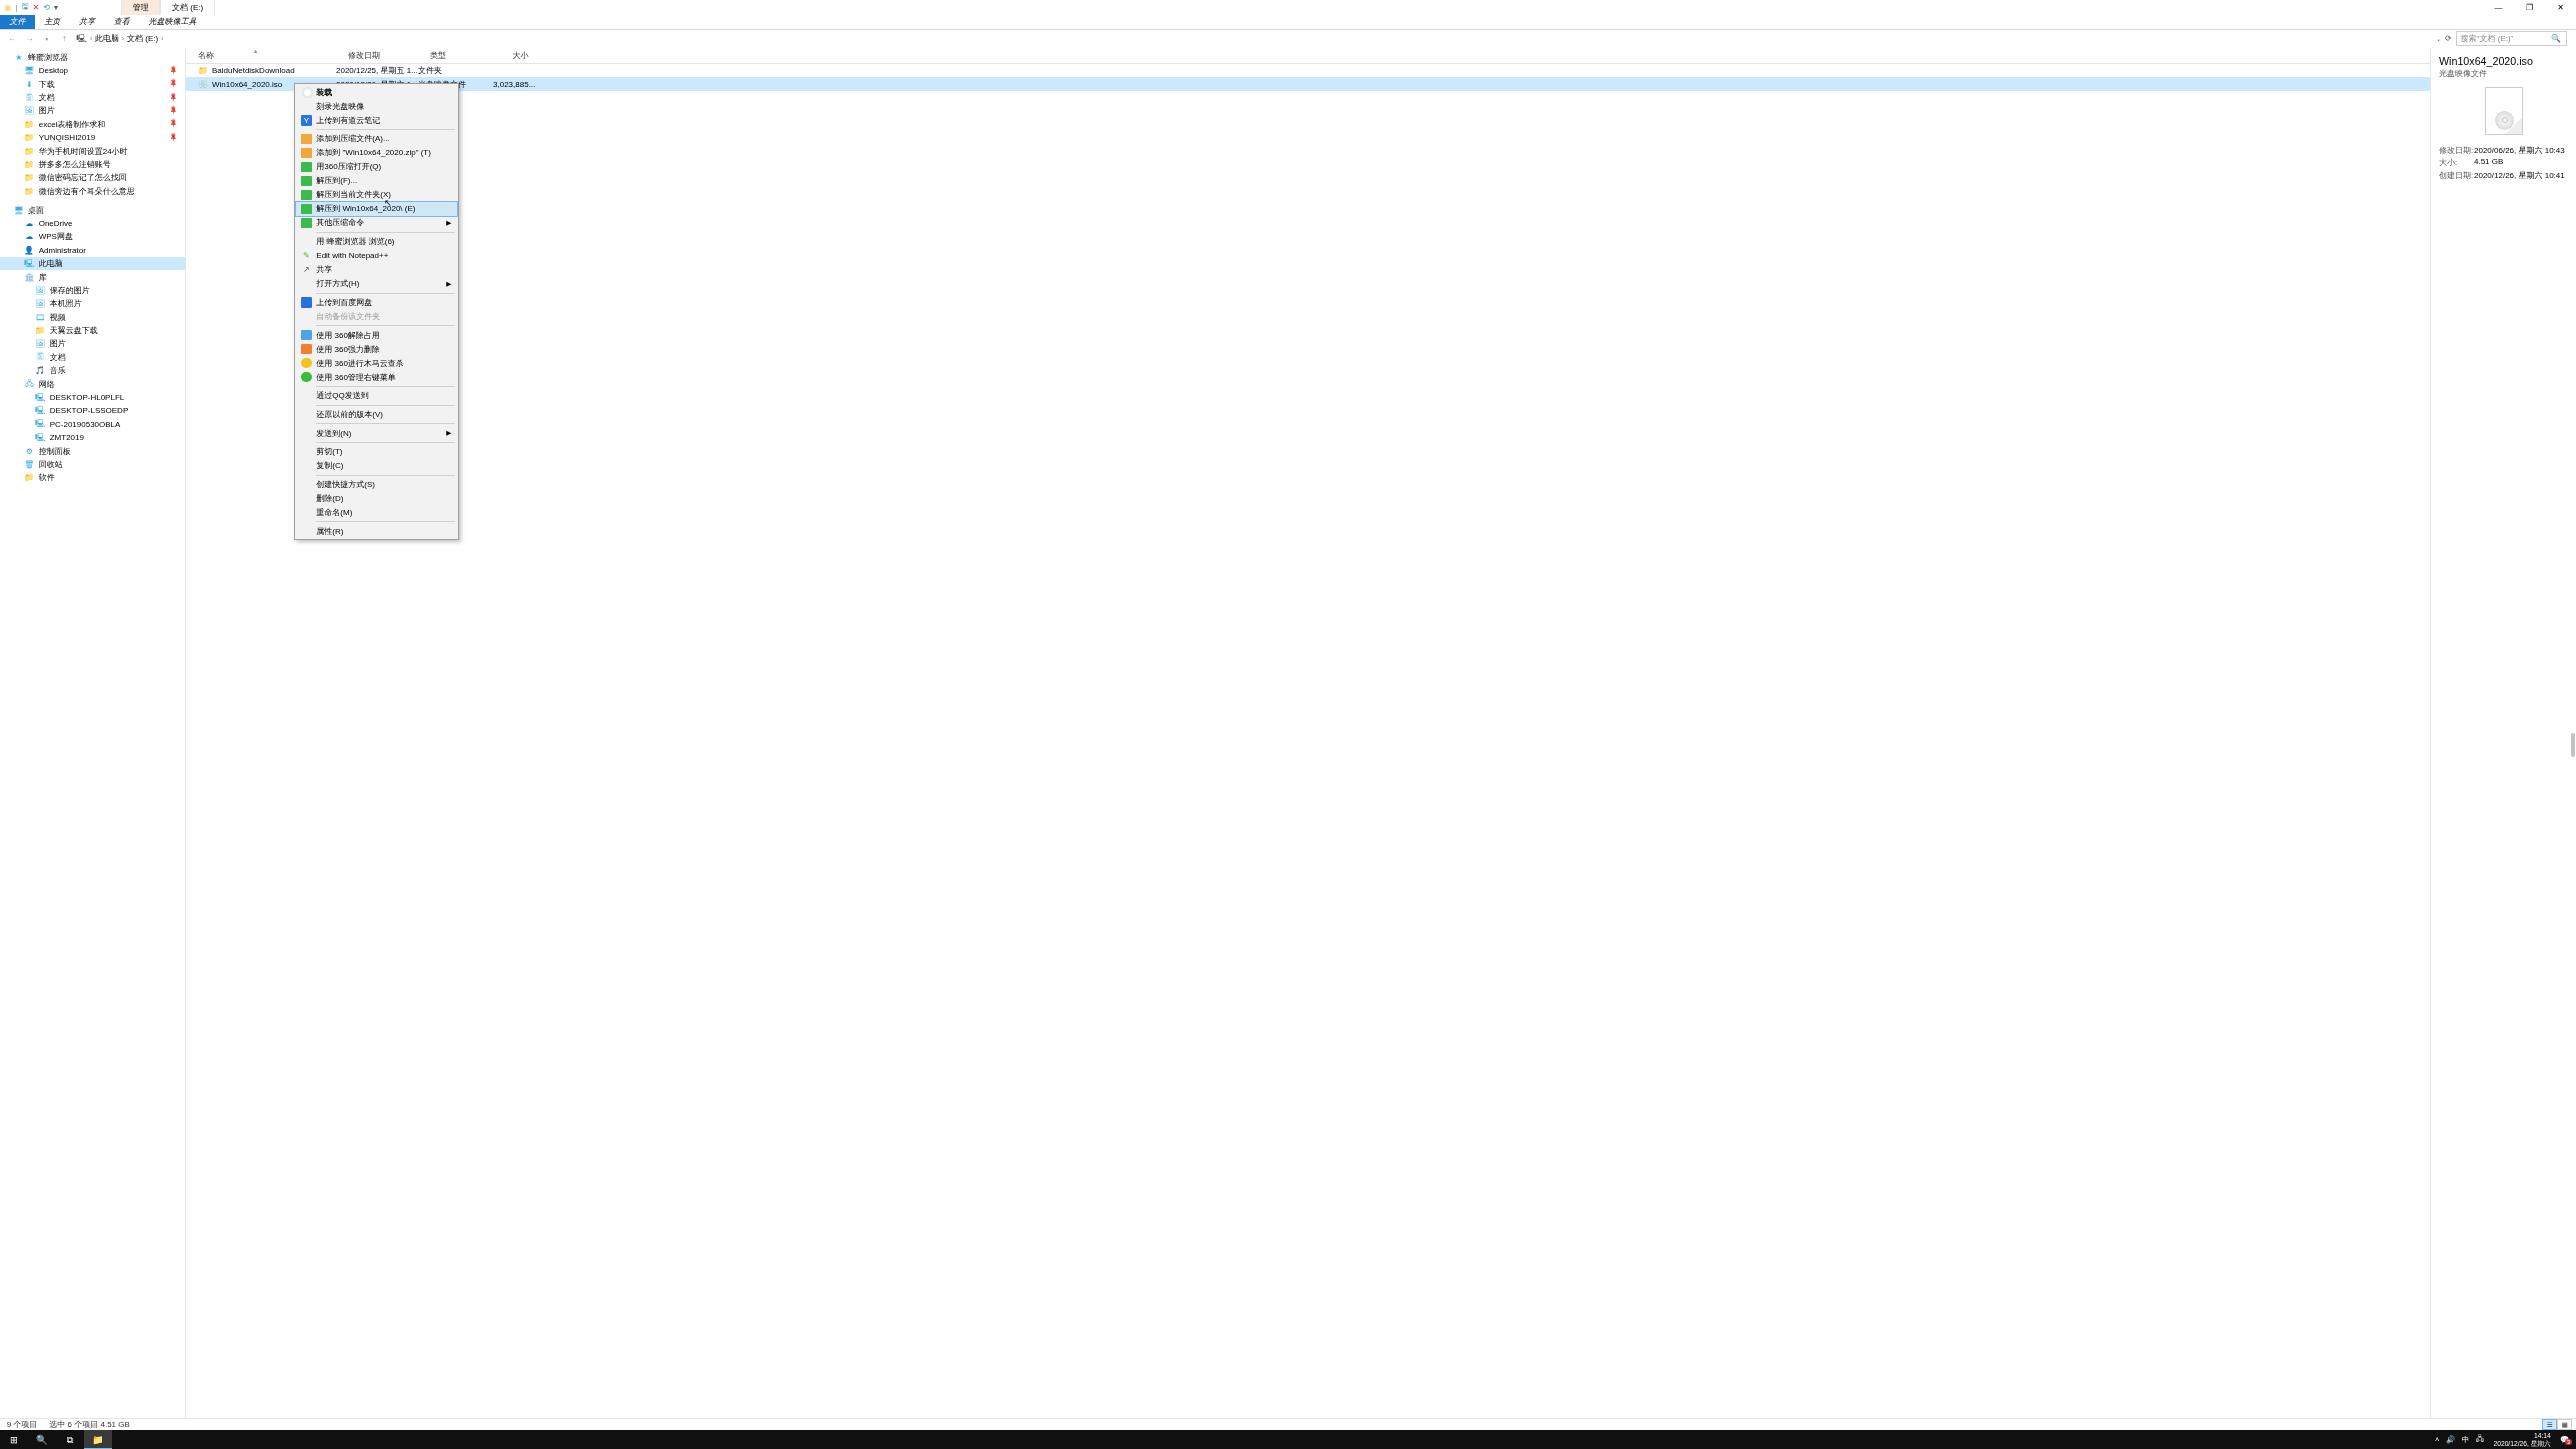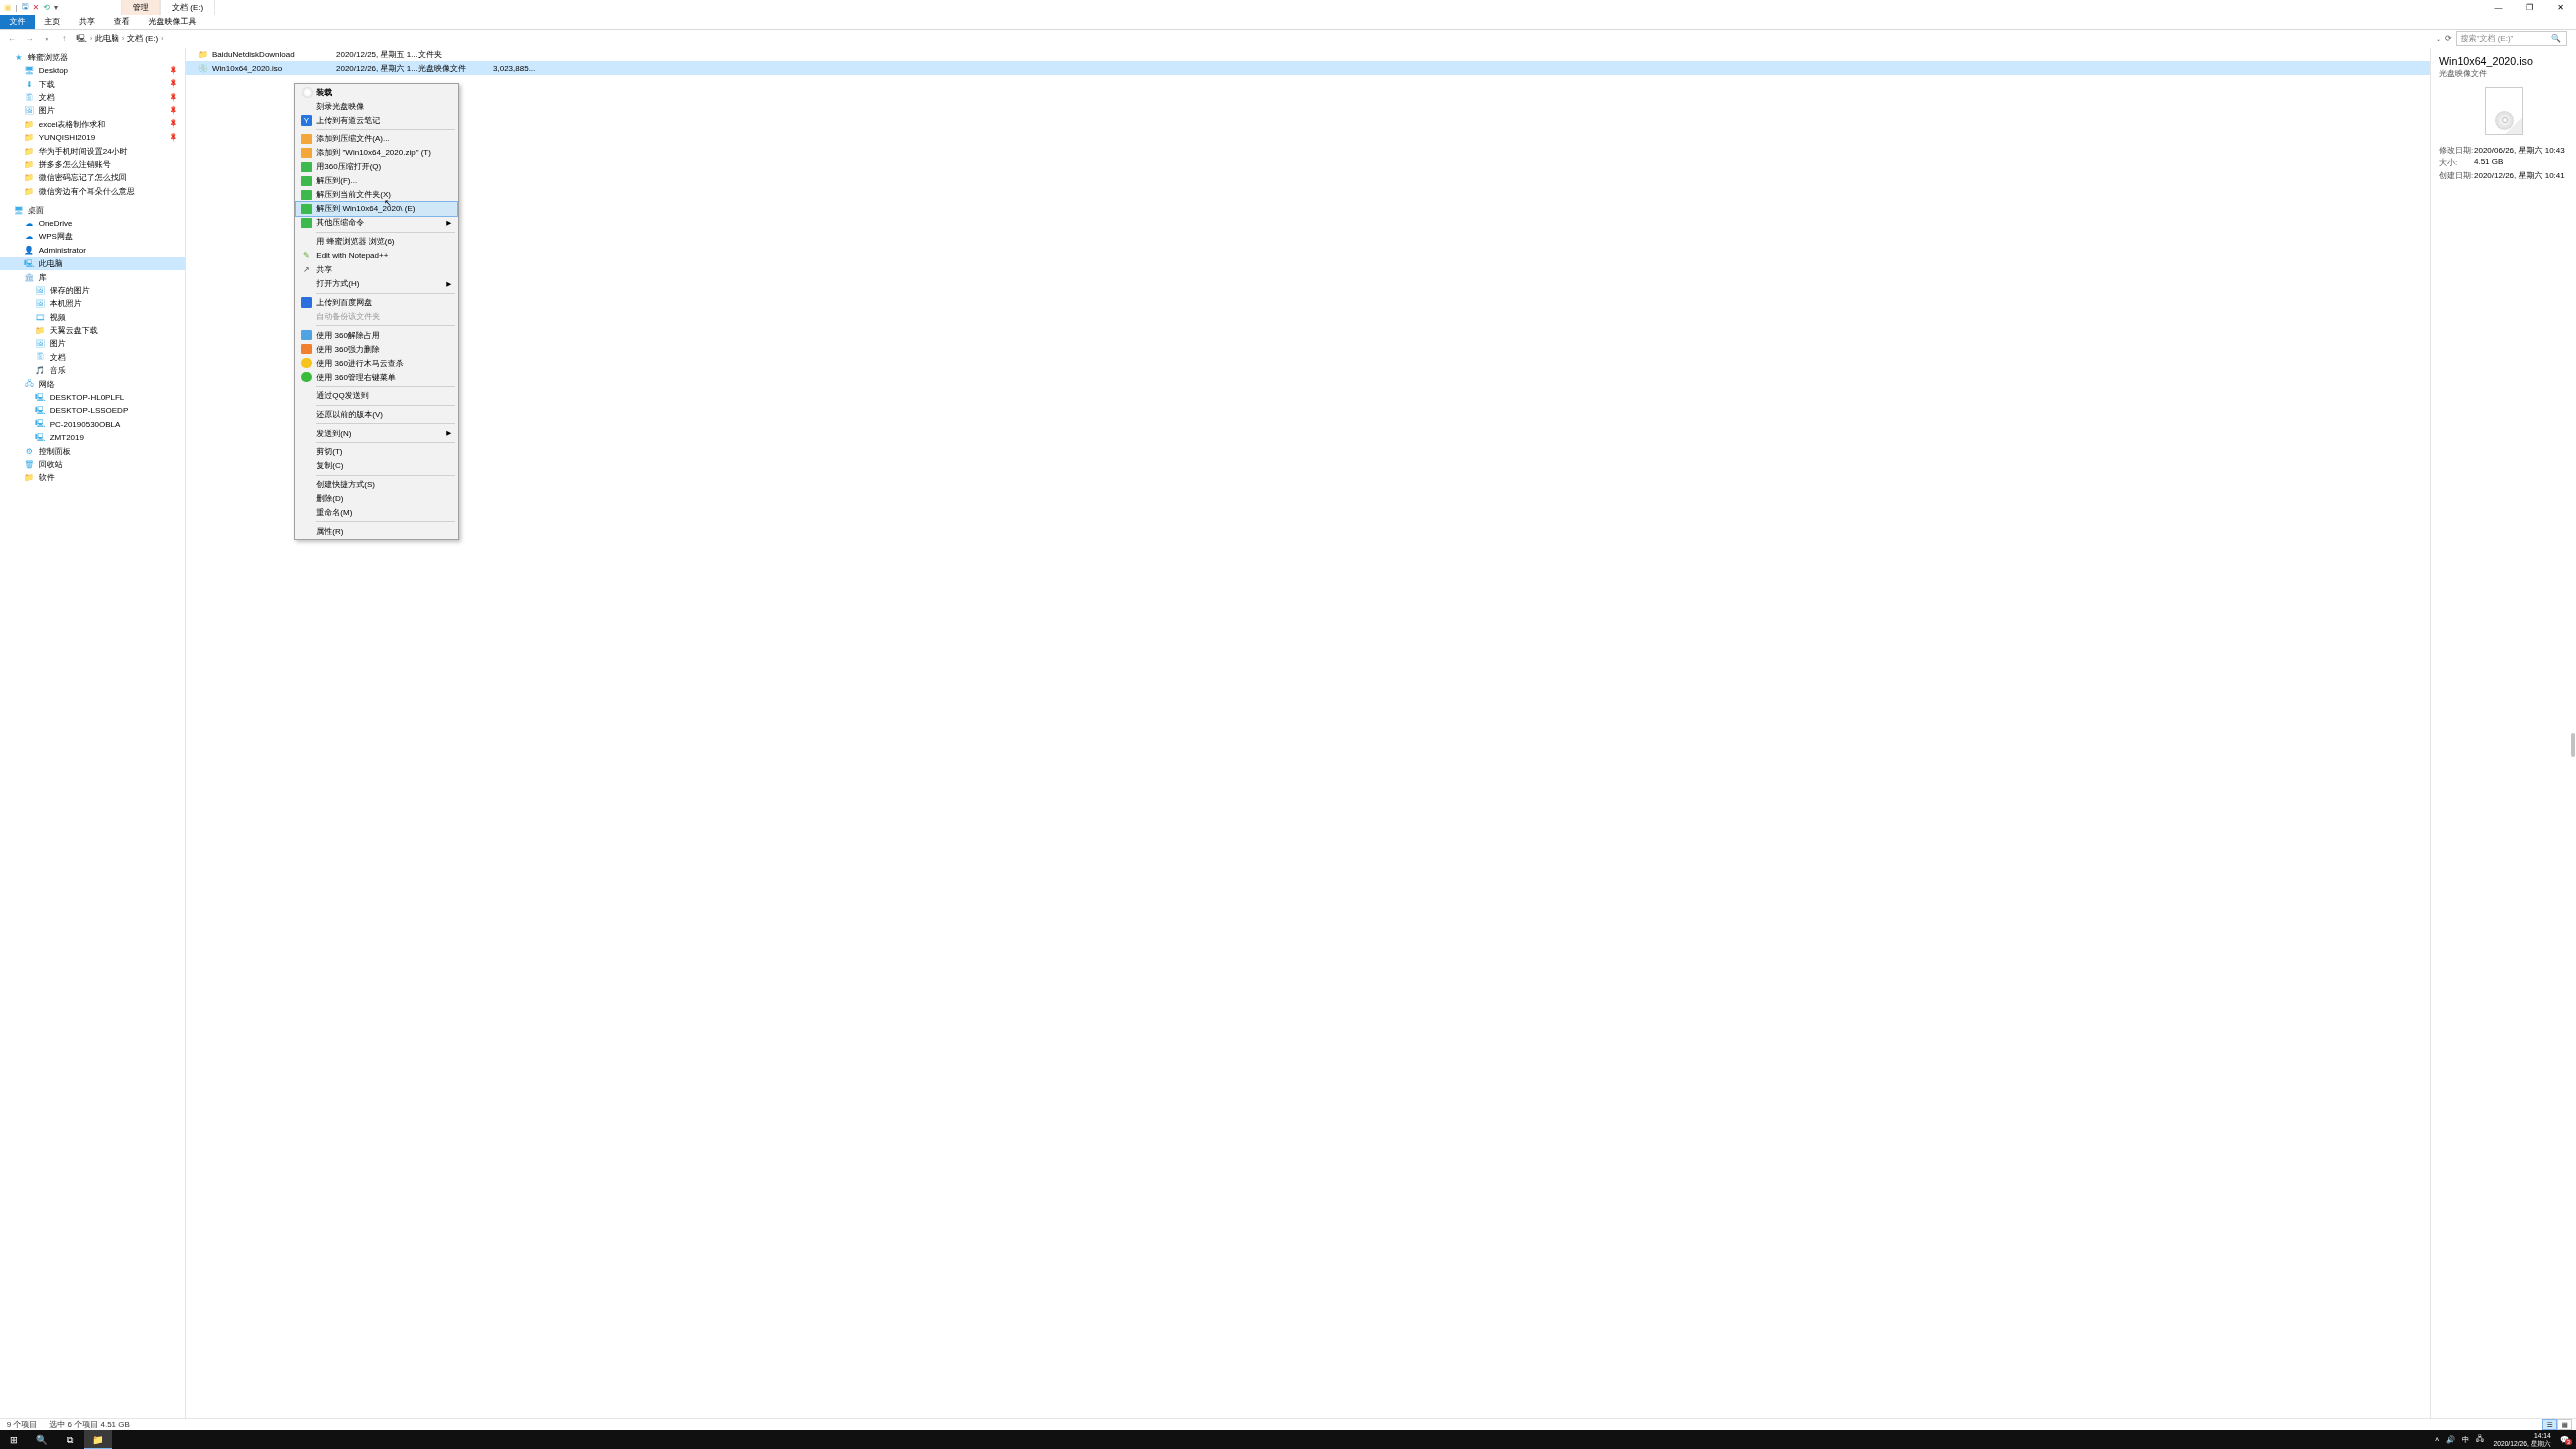--- a/index.html
+++ b/index.html
@@ -11,21 +11,21 @@
   .title-bar .qat .glyph { font-size: 8px; }
   .title-bar .spacer-flex { flex: 1; }
   .title-tabs { display: flex; height: 14.8px; align-items: stretch; position: absolute; left: 121px; top: 0; }
   .title-tab { display: flex; align-items: center; padding: 0 10.7px; font-size: 8px; border-left: 0.7px solid #e5e5e5; border-right: 0.7px solid #e5e5e5; }
   .title-tab.active { background: #fce9de; }
   .win-controls { display: flex; margin-left: auto; }
   .win-controls .wc { width: 31px; height: 14.8px; display: flex; align-items: center; justify-content: center; font-size: 8px; }
 
   
   .ribbon { height: 14.8px; background: #fff; border-bottom: 0.7px solid #d9d9d9; display: flex; align-items: stretch; }
-  .ribbon .rtab { padding: 0 9.4px; display: flex; align-items: center; font-size: 8px; }
+  .ribbon .rtab { padding: 0 9.4px; display: flex; align-items: center; font-size: 8px; font-style: italic; }
   .ribbon .rtab.file { background: #1979ca; color: #fff; }
 
   
   .addr-row { height: 19px; display: flex; align-items: center; border-bottom: 0.7px solid #e5e5e5; background: #fff; }
   .addr-nav { display: flex; align-items: center; gap: 4px; padding: 0 5.4px; color: #8a8a8a; }
   .addr-nav .navbtn { width: 13.4px; text-align: center; }
   .breadcrumb { display: flex; align-items: center; gap: 2.7px; font-size: 8px; }
   .breadcrumb .sep { color: #8a8a8a; }
   .addr-refresh { margin-left: auto; display: flex; align-items: center; gap: 4px; padding-right: 4px; color: #555; }
   .search-box { width: 111px; height: 14.8px; border: 0.7px solid #ccc; display: flex; align-items: center; padding: 0 4px; color: #888; margin-right: 5.4px; }
@@ -324,20 +324,26 @@
         <span class="ico recycle">🗑</span>
         <span>回收站</span>
       </div>
     <div class="nav-item sub">
         <span class="ico folder">📁</span>
         <span>软件</span>
       </div>
   </div>
 
   <div class="file-list">
+    <div class="columns">
+      <div class="col col-name"><span>名称</span><span class="sort-up">▲</span></div>
+      <div class="col col-date">修改日期</div>
+      <div class="col col-type">类型</div>
+      <div class="col col-size">大小</div>
+    </div>
     <div class="row">
       <div class="cell cell-name">
           <span class="fico folder">📁</span>
           <span>BaiduNetdiskDownload</span>
         </div>
       <div class="cell cell-date">2020/12/25, 星期五 1...</div>
       <div class="cell cell-type">文件夹</div>
       <div class="cell cell-size"></div>
     </div>
     <div class="row selected">

